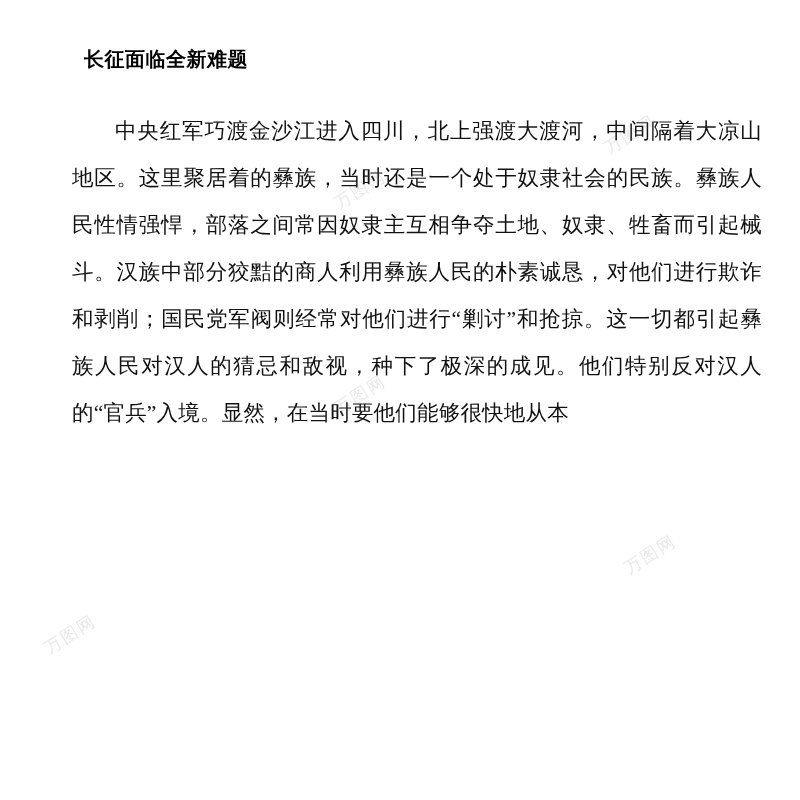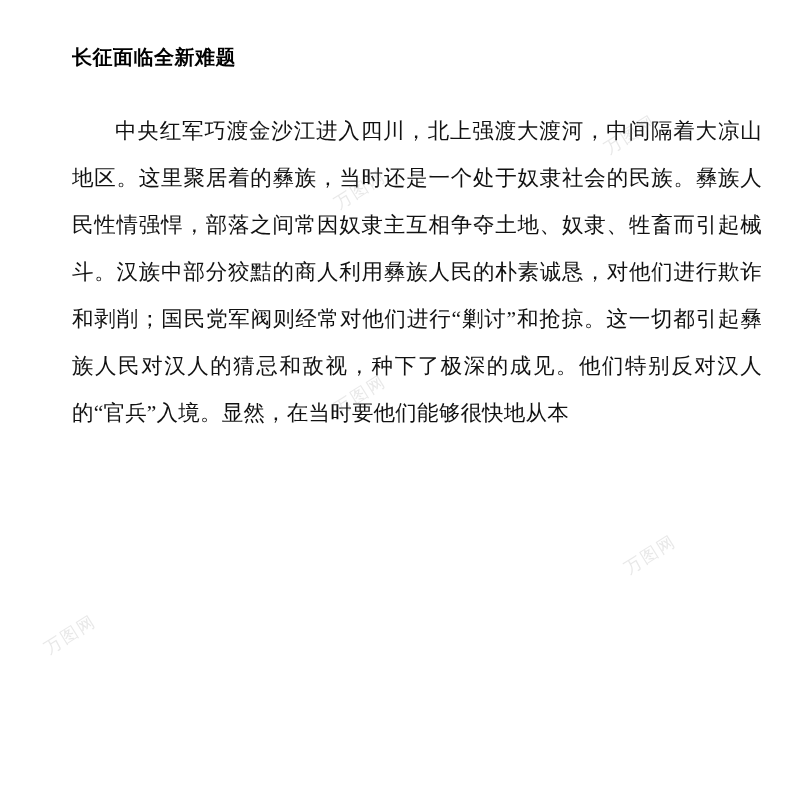--- a/index.html
+++ b/index.html
@@ -14,27 +14,27 @@
     overflow: hidden;
     position: relative;
   }
   .page {
     position: absolute;
     inset: 0;
     padding: 44px 34px 0 72px;
     box-sizing: border-box;
   }
   .doc-title {
-    font-family: Liberation Mono, monospace;
+    font-family: Liberation Serif, serif;
     font-weight: bold;
     font-size: 20px;
     line-height: 30px;
     color: #000000;
     letter-spacing: 0.5px;
-    margin: 0 0 34px 0;
+    margin: 0 0 34px 12px;
   }
   .doc-paragraph {
     font-family: "Liberation Serif", "DejaVu Serif", serif;
     font-size: 21.5px;
     line-height: 47px;
     color: #111111;
     text-align: justify;
     text-justify: inter-character;
     text-indent: 2em;
     margin: 0 0 18px 0;

